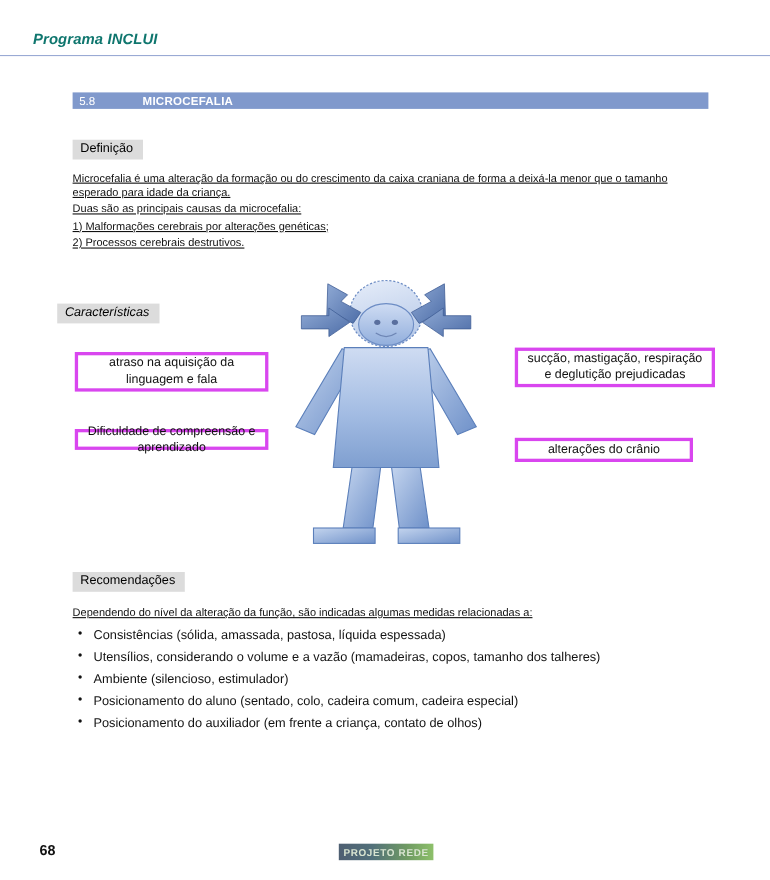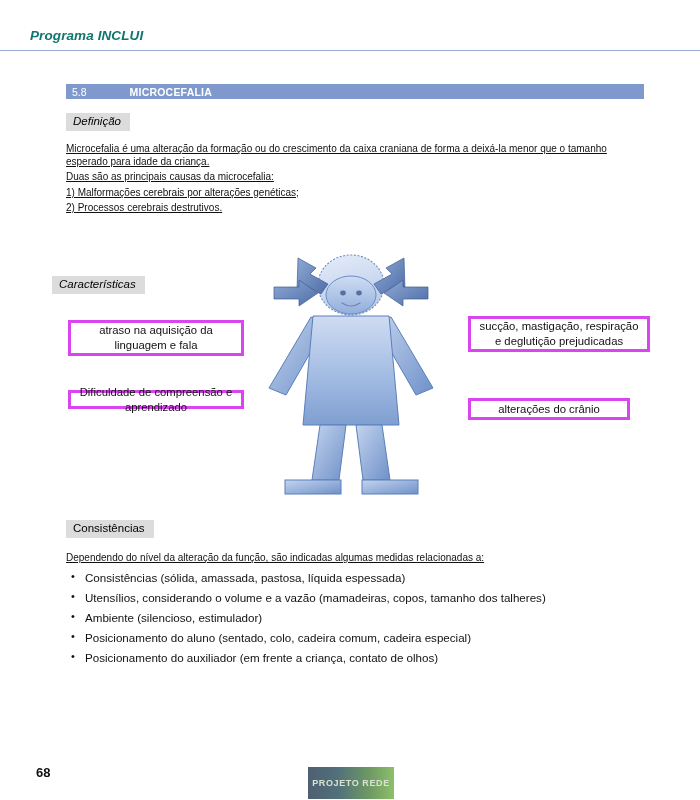--- a/index.html
+++ b/index.html
@@ -85,21 +85,21 @@
   
   .para {
     font-size: 10px;
     line-height: 1.33;
     color: #111111;
     margin: 0;
     text-decoration: underline;
   }
   .para + .para { margin-top: 2px; }
 
-  #definition-badge-wrap { margin-top: 12px; font-style: italic; }
+  #definition-badge-wrap { margin-top: 26px; }
   #definition-body { margin-top: 11px; }
 
   
   #characteristics-badge-wrap {
     position: absolute;
     left: 52px; top: 274px; font-style: italic;
   }
 
   .callout-box {
     position: absolute;
@@ -158,21 +158,21 @@
   #page-number {
     position: absolute;
     left: 36px; top: 765px;
     font-size: 13px;
     font-weight: bold;
     color: #111111;
   }
   #footer-logo {
     position: absolute;
     left: 308px; top: 767px;
-    width: 86px; height: 32px;
+    width: 86px; height: 15px;
     background: linear-gradient(to right, #4e5f72 0%, #52707a 35%, #6f9a63 72%, #8dc06a 100%);
     display: flex;
     align-items: center;
     justify-content: center;
   }
   #footer-logo .logo-text {
     font-size: 9px;
     font-weight: bold;
     color: #d8e4d0;
     letter-spacing: 0.6px;
@@ -288,21 +288,21 @@
     </g>
 
     <g fill="url(#gradLimb)" stroke="#5b7fba" stroke-width="1">
       <rect x="49" y="230" width="56" height="14"></rect>
       <rect x="126" y="230" width="56" height="14"></rect>
     </g>
   </svg>
 </div>
 
 <div id="recommendations-badge-wrap">
-  <span class="badge">Consistências</span>
+  <span class="badge">Recomendações</span>
 </div>
 
 <div id="recommendations-body">
   <p class="para">Dependendo do nível da alteração da função, são indicadas algumas medidas relacionadas a:</p>
   <ul id="rec-list">
     <li>
       <span class="bullet">•</span>
       <span>Consistências (sólida, amassada, pastosa, líquida espessada)</span>
     </li>
     <li>

